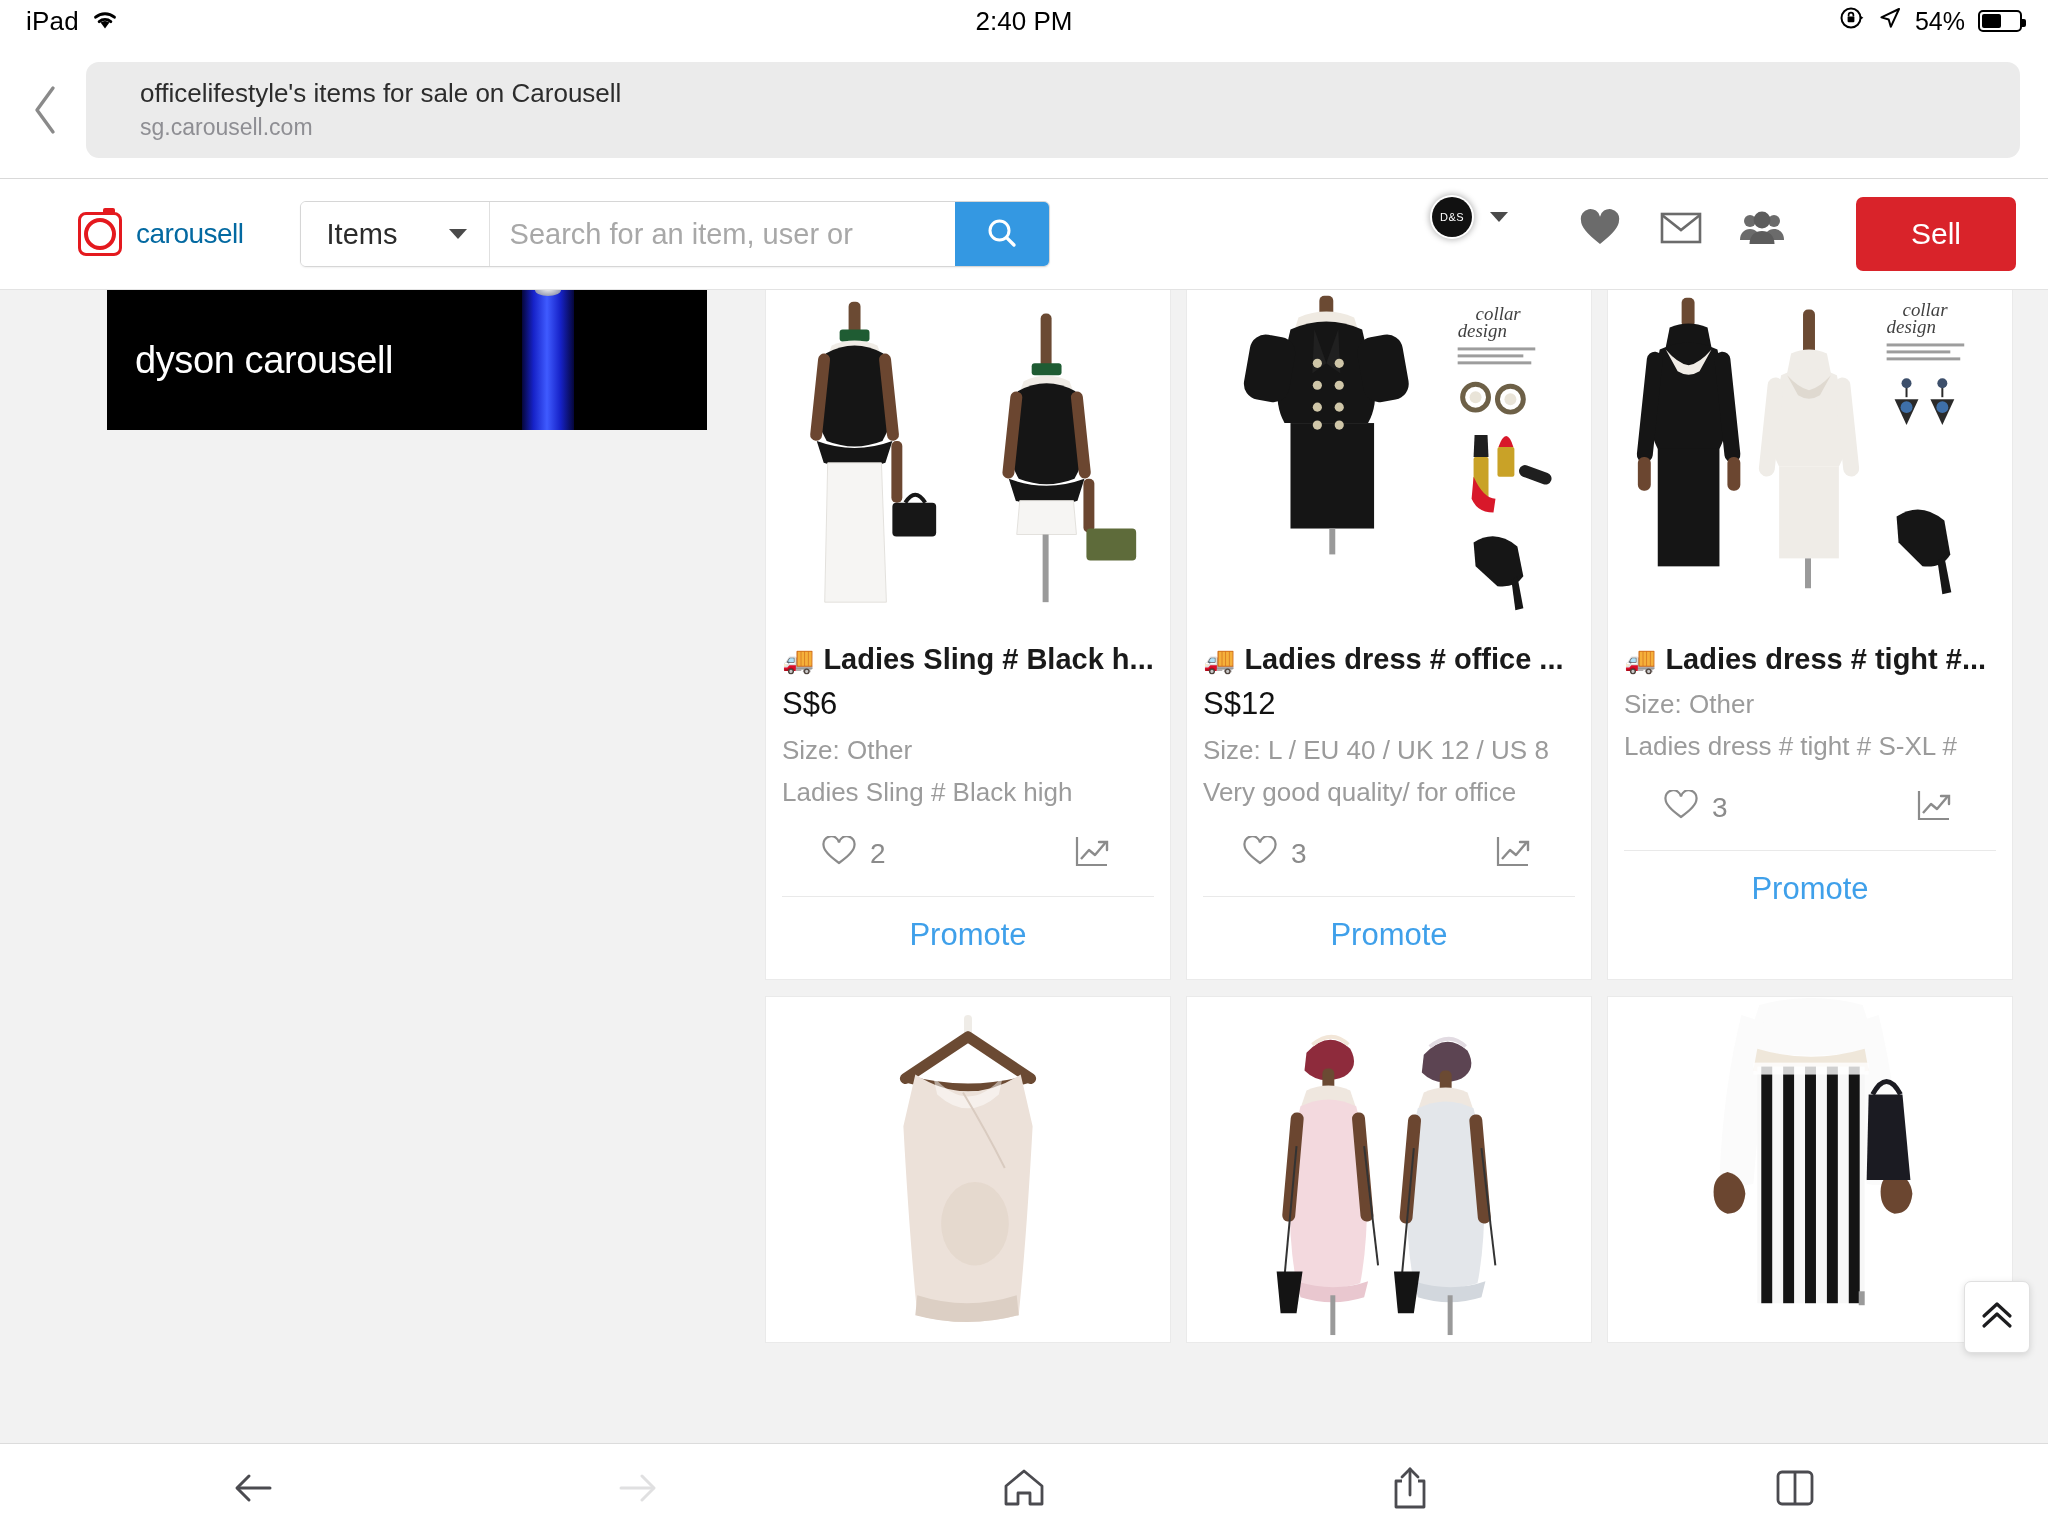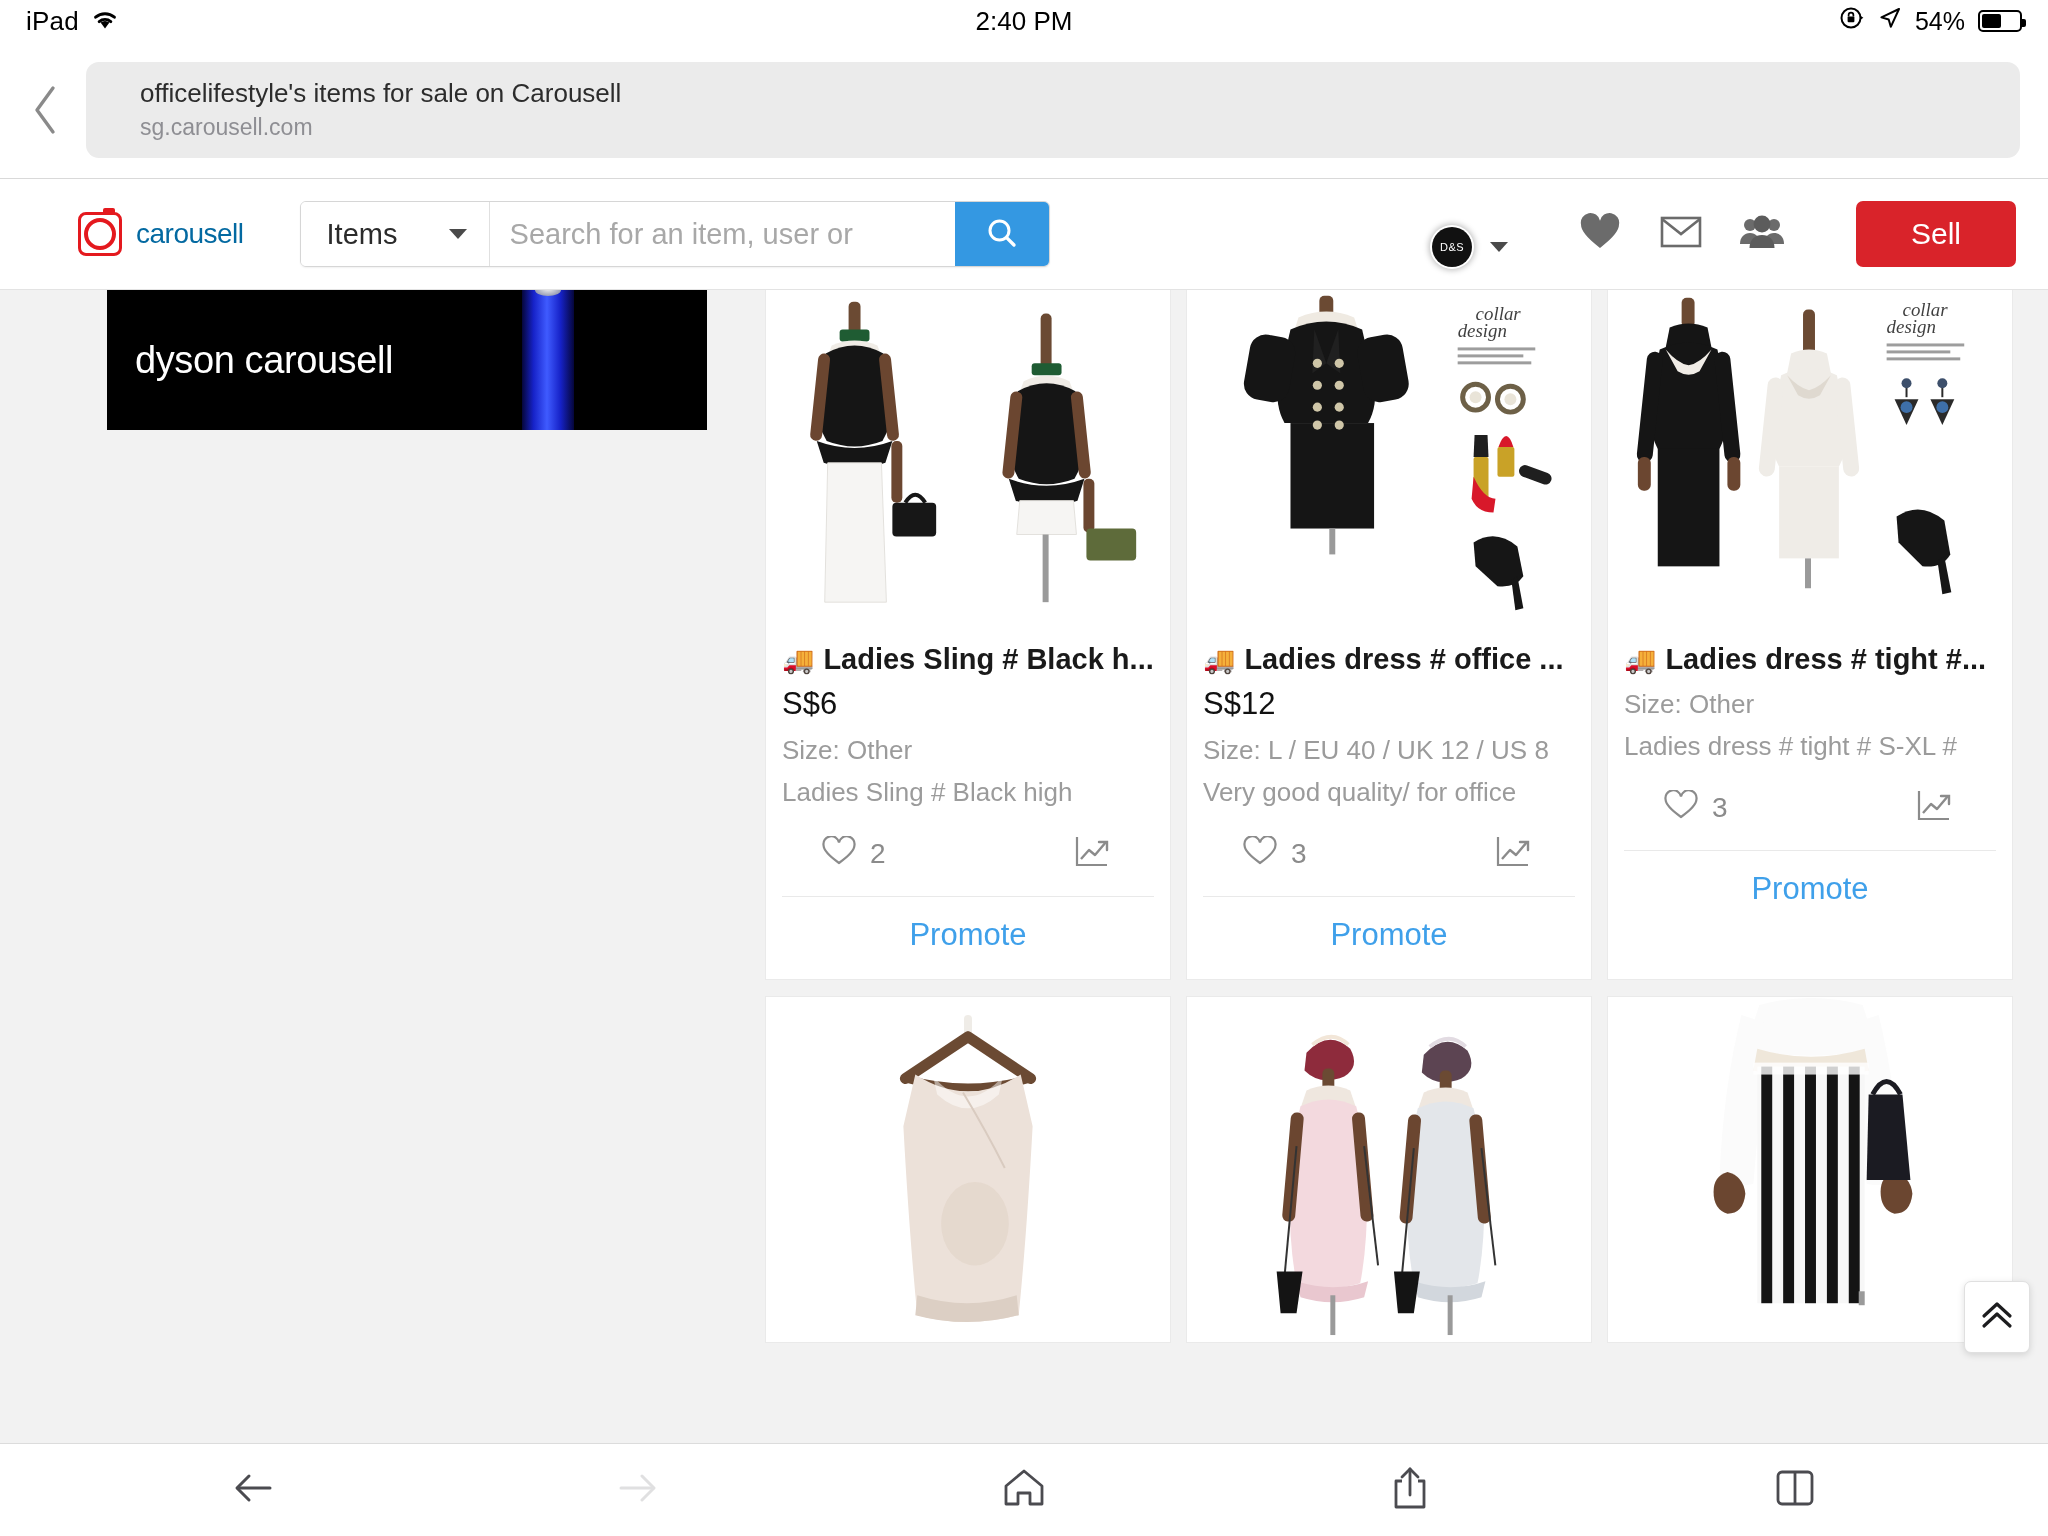--- a/index.html
+++ b/index.html
@@ -105,36 +105,36 @@
     font-size: 29px; color: #333; padding: 0 20px;
     font-family: "Liberation Sans", sans-serif;
   }
   .search-input::placeholder { color: #a8a8a8; }
   .search-btn {
     width: 94px; background: #3498e2; border: 0; cursor: pointer;
     display: flex; align-items: center; justify-content: center;
   }
 
   .header-actions {
-    margin-left: auto; display: flex; align-items: flex-end; gap: 15px;
+    margin-left: auto; display: flex; align-items: flex-start; gap: 15px;
   }
   .avatar-group { display: flex; align-items: center; gap: 18px; margin-right: 44px; }
   .avatar {
     width: 40px; height: 40px; border-radius: 50%; background: #111;
     display: flex; align-items: center; justify-content: center;
     color: #fff; font-size: 11px; letter-spacing: .5px;
     box-shadow: 0 0 0 2px #fff, 0 0 6px 3px rgba(0,0,0,.28);
   }
   .hdr-icon {
     width: 66px; height: 66px; display: flex; align-items: center;
     justify-content: center; cursor: pointer; color: #6b6b6b;
   }
   .sell-btn {
     margin-left: 46px; background: #d9232a; color: #fff; border: 0;
-    border-radius: 7px; width: 160px; height: 66px; font-size: 30px;
+    border-radius: 7px; width: 160px; height: 74px; font-size: 30px;
     cursor: pointer; font-family: "Liberation Sans", sans-serif;
   }
 
   
   .page {
     height: 1153px; background: #f2f2f2; display: flex;
     position: relative; overflow: hidden;
   }
   .left-rail { width: 765px; flex: 0 0 auto; padding: 0; }
   .ad-banner {

